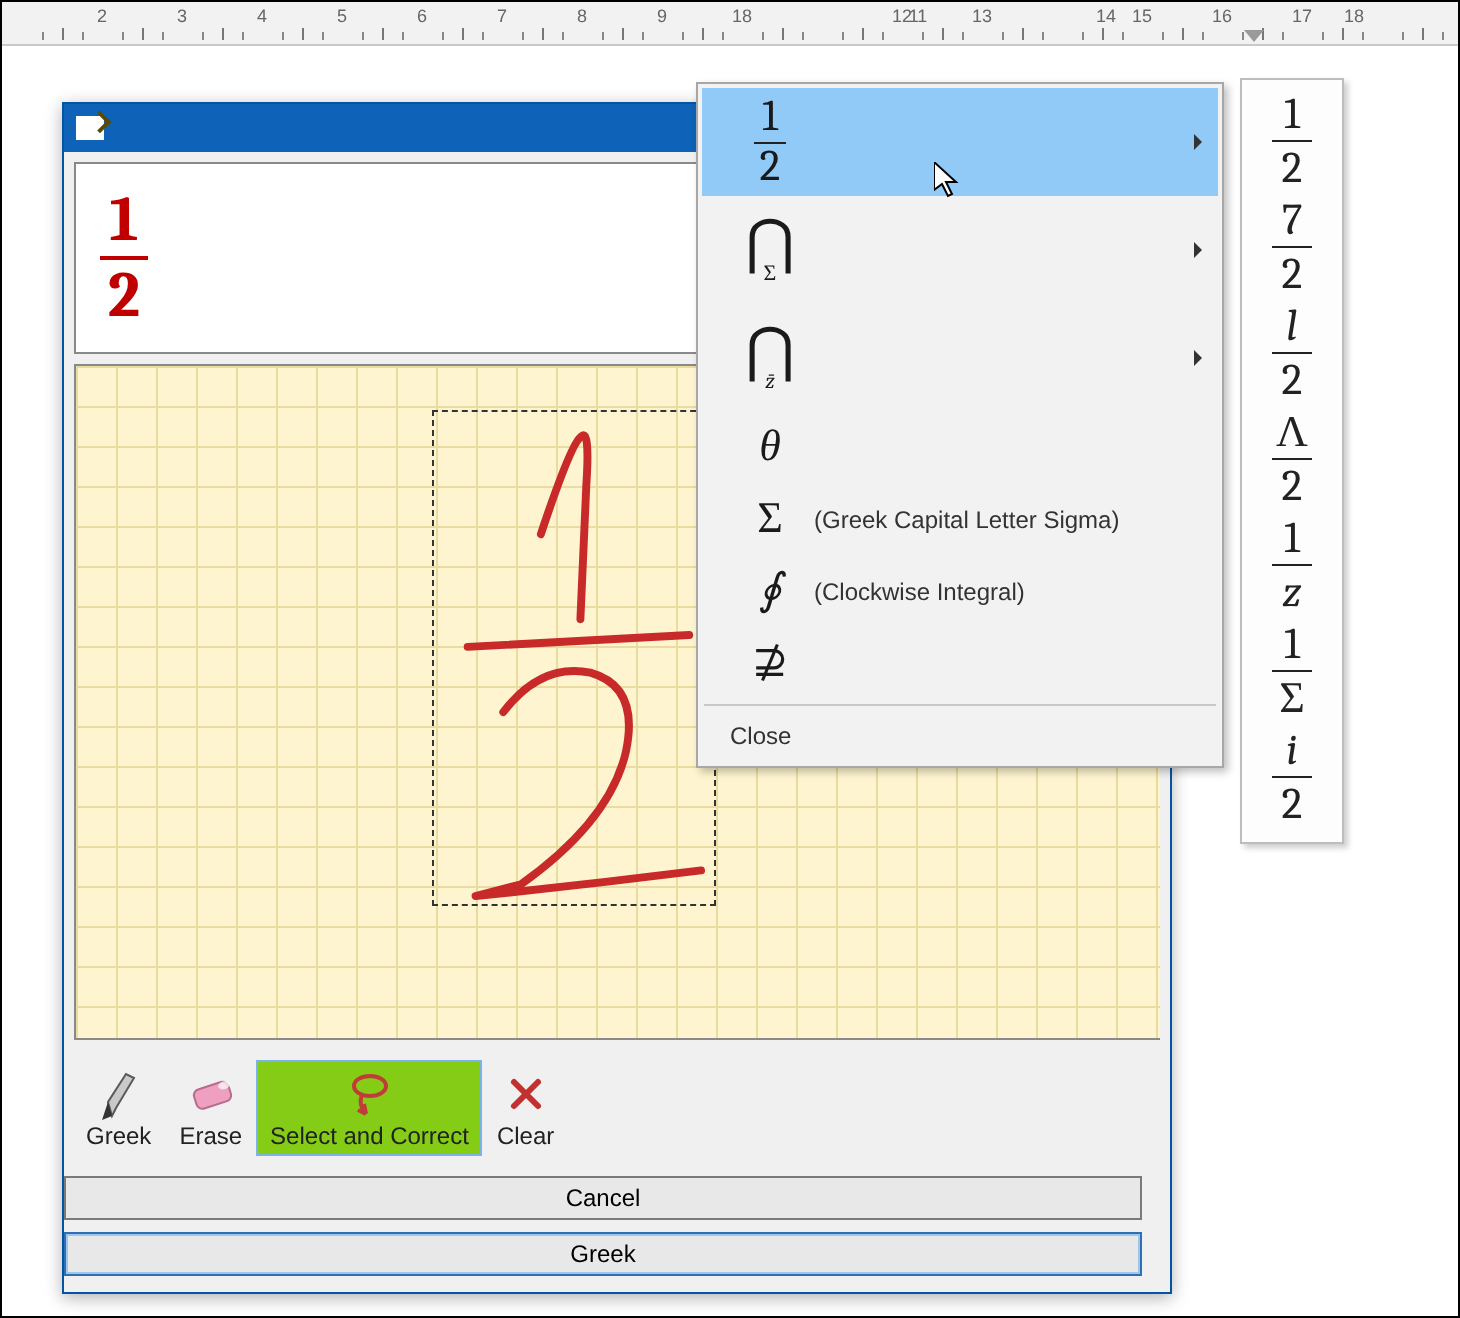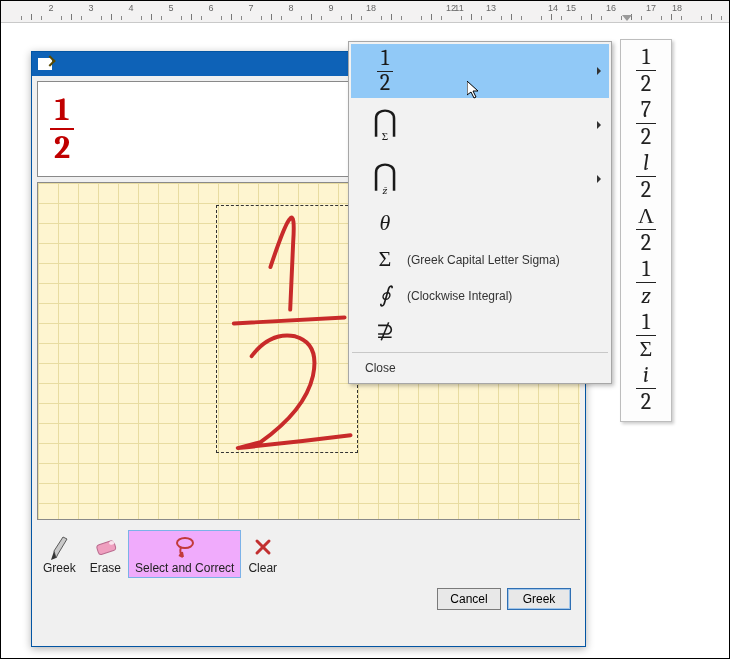--- a/index.html
+++ b/index.html
@@ -136,28 +136,29 @@
     flex-direction: column;
     align-items: center;
     padding: 2px 6px 2px 6px;
     border: 1px solid transparent;
     cursor: pointer;
     font-size: 12px;
     color: #222;
   }
   .tool .ico { height: 28px; display:flex; align-items:center; justify-content:center; }
   .tool.selected {
-    background: #f0abfc;
+    background: #84cc16;
     border: 1px solid #7bb2e8;
   }
   .dlg-btns {
     display: flex;
     justify-content: flex-end;
     gap: 6px;
     padding: 10px 14px 12px 0;
+    flex-direction: column;
   }
   .btn {
     min-width: 64px;
     height: 22px;
     background: #e8e8e8;
     border: 1px solid #7a7a7a;
     font-size: 12px;
     cursor: pointer;
   }
   .btn.default {

